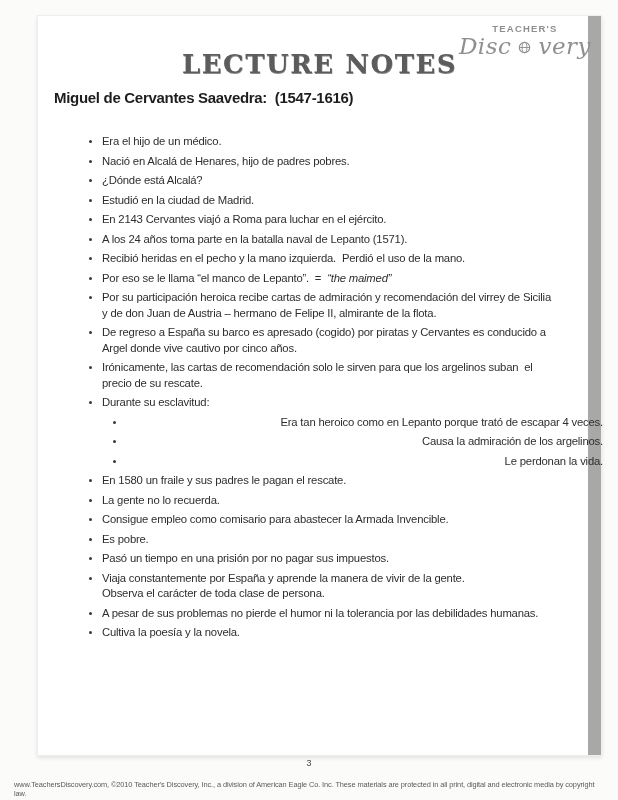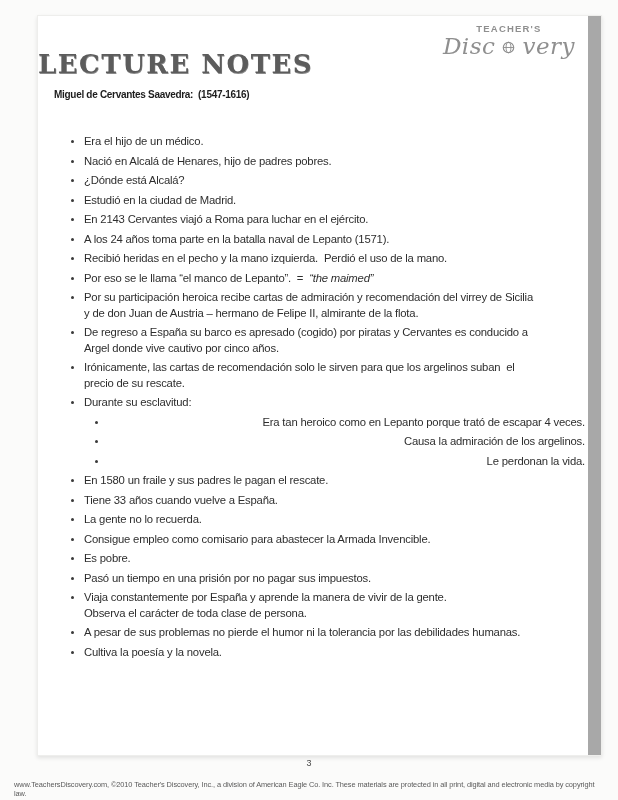--- a/index.html
+++ b/index.html
@@ -20,21 +20,21 @@
     box-shadow: 0 2px 4px rgba(0,0,0,0.10);
   }
   .edge-strip {
     position: absolute;
     top: 0; right: 0; bottom: 0;
     width: 13px;
     background: #a8a8a8;
   }
   .logo {
     position: absolute;
-    top: 8px; right: 26px;
+    top: 8px; right: 10px;
     text-align: center;
     color: #8f8f8f;
     line-height: 1;
   }
   .logo .logo-top {
     font-size: 9.5px;
     font-weight: bold;
     letter-spacing: 1.2px;
     display: block;
     margin-bottom: 1px;
@@ -46,39 +46,40 @@
     letter-spacing: 0.5px;
     display: inline-flex;
     align-items: center;
     gap: 6px;
   }
   .logo .globe { margin: 0 1px; display: inline-block; }
   .doc-title {
     position: absolute;
     top: 33px; left: 0;
     width: 100%;
+    text-align: center;
     font-family: "DejaVu Serif", serif;
     font-weight: bold;
     font-size: 26px;
     letter-spacing: 1.5px;
     color: #5c5c5c;
     text-shadow: 0.5px 0.5px 0 #8a8a8a;
   }
   .heading {
     position: absolute;
     top: 73px; left: 16px;
-    font-size: 10px;
+    font-size: 15px;
     font-weight: bold;
     letter-spacing: -0.3px;
     color: #1d1d1d;
     white-space: pre-wrap;
   }
   .bullet-list {
     position: absolute;
-    top: 118px; left: 33px;
+    top: 118px; left: 51px;
     width: 514px;
   }
   .bullet-item {
     display: flex;
     align-items: flex-start;
     margin-bottom: 4px;
   }
   .bullet-item.sub { margin-left: 24px; justify-content: space-between; }
   .dot {
     flex: 0 0 auto;
@@ -199,24 +200,20 @@
       <div class="bullet-item sub">
         <span class="dot"></span>
         <span class="btext">Le perdonan la vida.</span>
       </div>
       <div class="bullet-item">
         <span class="dot"></span>
         <span class="btext">En 1580 un fraile y sus padres le pagan el rescate.</span>
       </div>
       <div class="bullet-item">
         <span class="dot"></span>
-        <span class="btext">Tiene 33 años cuando vuelve a España.</span>
-      </div>
-      <div class="bullet-item">
-        <span class="dot"></span>
         <span class="btext">La gente no lo recuerda.</span>
       </div>
       <div class="bullet-item">
         <span class="dot"></span>
         <span class="btext">Consigue empleo como comisario para abastecer la Armada Invencible.</span>
       </div>
       <div class="bullet-item">
         <span class="dot"></span>
         <span class="btext">Es pobre.</span>
       </div>

